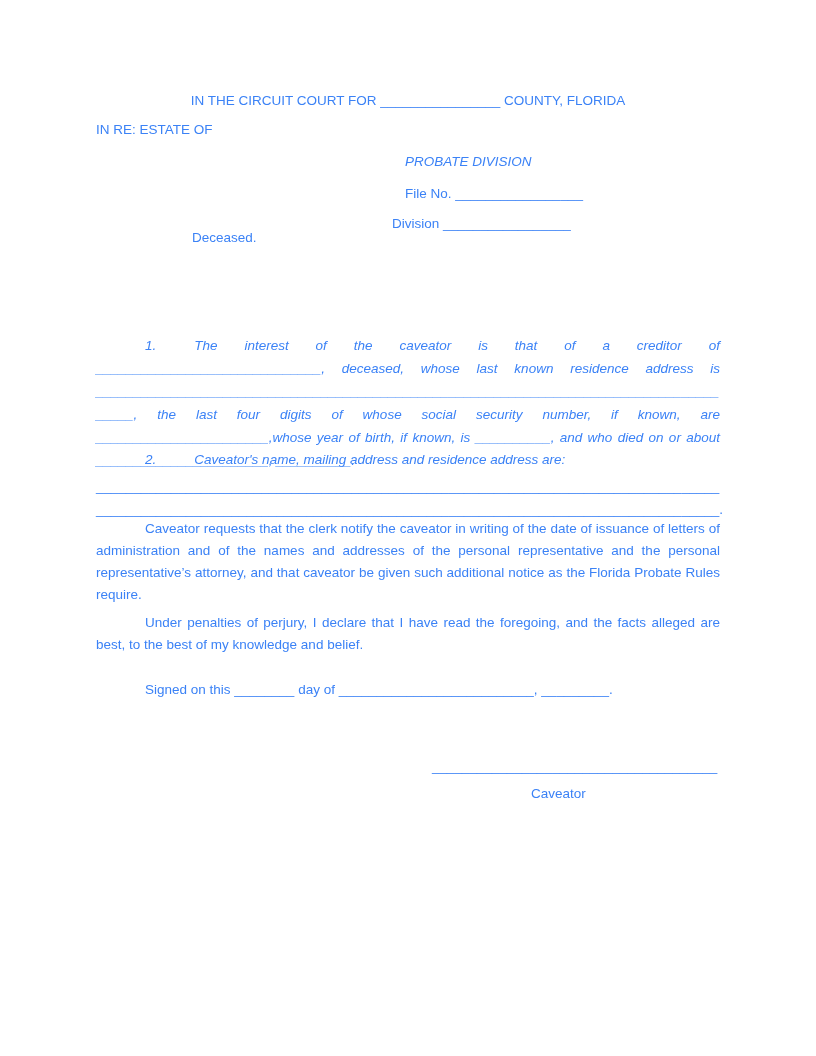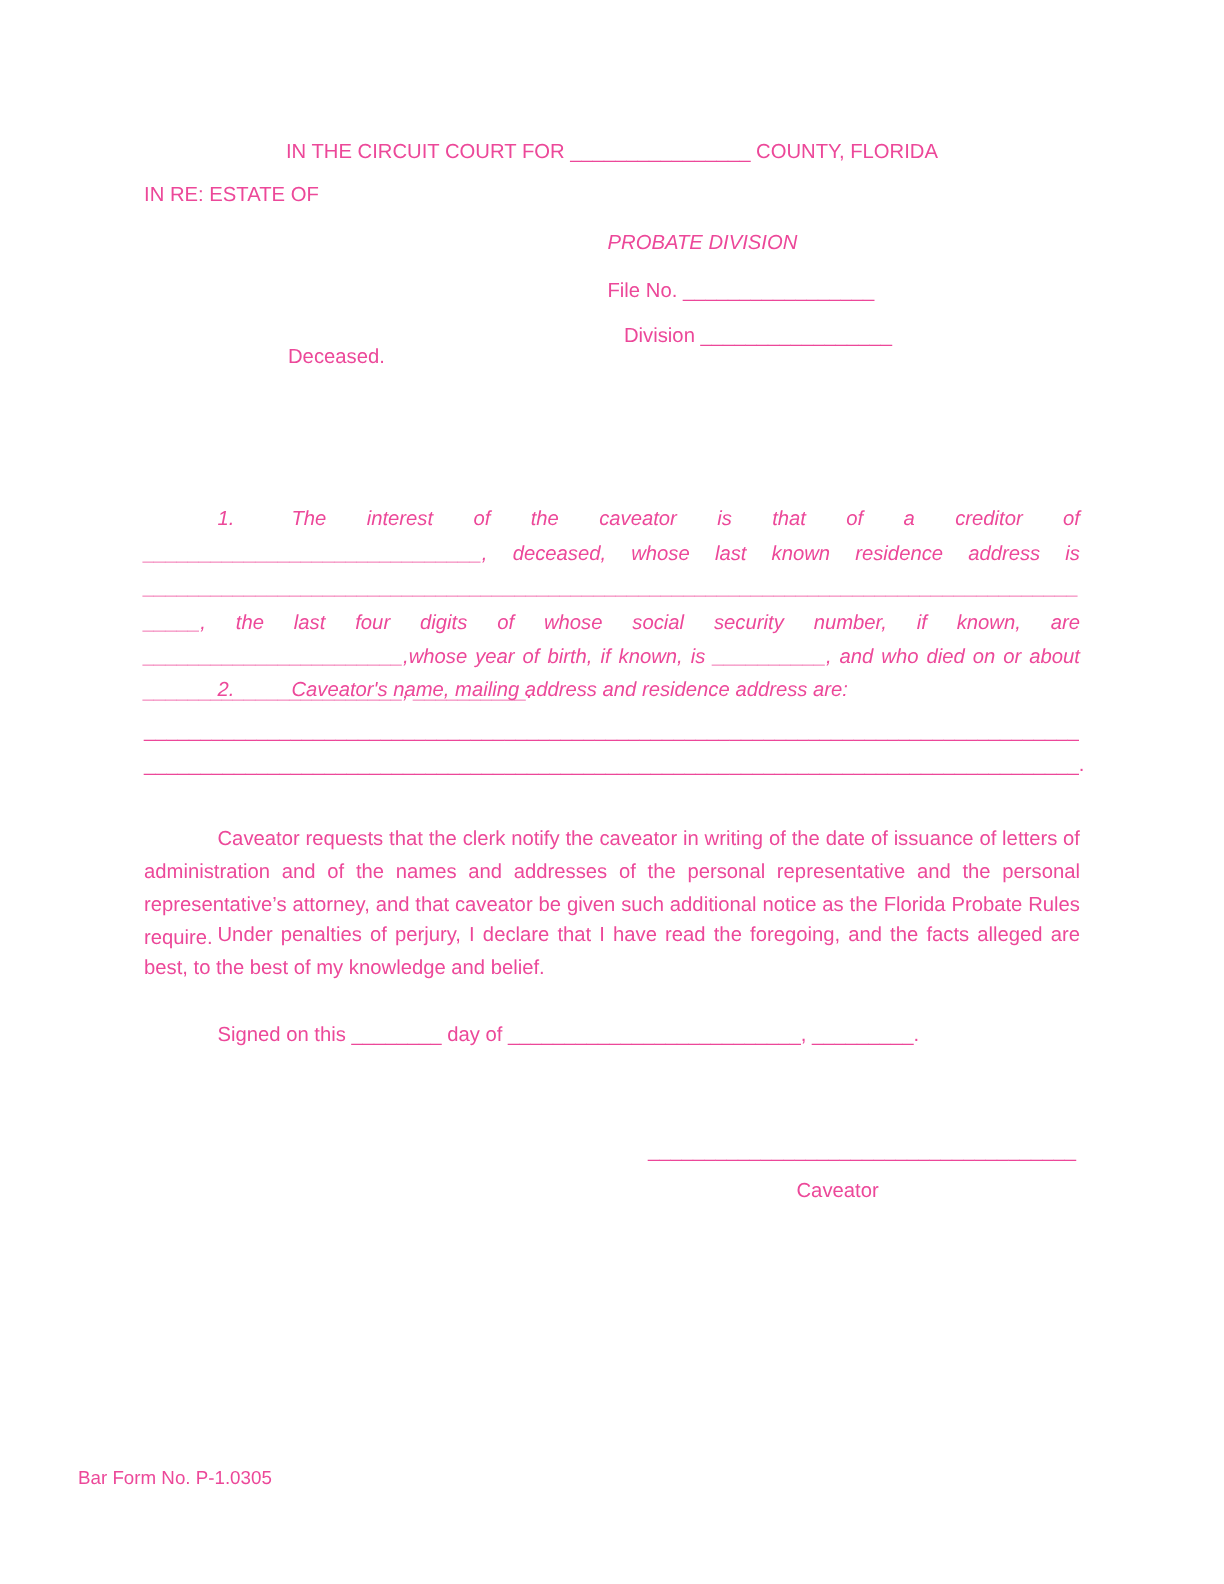--- a/index.html
+++ b/index.html
@@ -4,21 +4,21 @@
 <style>
   * { box-sizing: border-box; }
   html, body { margin: 0; padding: 0; background: #ffffff; }
   .page {
     position: relative;
     width: 816px;
     height: 1056px;
     background: #ffffff;
     font-family: "Liberation Sans", sans-serif;
     font-size: 13.5px;
-    color: #ec4899;
+    color: #3b82f6;
     overflow: hidden;
     padding-left: 16px;
   }
   .abs { position: absolute; }
   .center { left: 0; width: 816px; text-align: center; }
   .line { line-height: 16px; white-space: nowrap; }
   .par {
     width: 624px;
     text-align: justify;
     line-height: 23px;
@@ -43,42 +43,41 @@
 <div class="page">
 
   <div class="abs center line" style="top:93px;">IN THE CIRCUIT COURT FOR ________________ COUNTY, FLORIDA</div>
 
   <div class="abs line" style="left:96px; top:122px;">IN RE: ESTATE OF</div>
 
   <div class="abs line" style="left:405px; top:154px;font-style:italic;">PROBATE DIVISION</div>
 
   <div class="abs line" style="left:405px; top:186px;">File No. _________________</div>
 
-  <div class="abs line" style="left:416px; top:216px;text-align:right;">Division _________________</div>
+  <div class="abs line" style="left:392px; top:216px;text-align:right;">Division _________________</div>
 
   <div class="abs line" style="left:192px; top:230px;">Deceased.</div>
 
   <div class="abs center title-block" style="top:277px;">
   </div>
 
   <div class="abs par" style="left:96px; top:334px;"><span class="tab-half"></span><span>1.</span><span class="tab-gap"></span><span>The interest of the caveator is that of a creditor of  ______________________________, deceased, whose last known residence address is ________________________________________________________________________________________, the last four digits of whose social security number, if known, are _______________________,whose year of birth, if known, is __________, and who died on or about _______________________, __________.</span></div>
 
   <div class="abs par" style="left:96px; top:448px;"><span class="tab-half"></span><span>2.</span><span class="tab-gap"></span><span>Caveator's name, mailing address and residence address are:</span></div>
 
   <div class="abs line" style="left:96px; top:479px;">___________________________________________________________________________________</div>
 
   <div class="abs line" style="left:96px; top:502px;">___________________________________________________________________________________.</div>
 
-  <div class="abs par-tight" style="left:96px; top:518px;margin-top:30px;">Caveator requests that the clerk notify the caveator in writing of the date of issuance of letters of administration and of the names and addresses of the personal representative and the personal representative’s attorney, and that caveator be given such additional notice as the Florida Probate Rules require.</div>
+  <div class="abs par-tight" style="left:96px; top:518px;">Caveator requests that the clerk notify the caveator in writing of the date of issuance of letters of administration and of the names and addresses of the personal representative and the personal representative’s attorney, and that caveator be given such additional notice as the Florida Probate Rules require.</div>
 
   <div class="abs par-tight" style="left:96px; top:612px;">Under penalties of perjury, I declare that I have read the foregoing, and the facts alleged are best, to the best of my knowledge and belief.</div>
 
   <div class="abs line" style="left:432px; top:759px;">______________________________________</div>
 
   <div class="abs line" style="left:145px; top:682px;">Signed on this ________ day of __________________________, _________.</div>
 
   <div class="abs line" style="left:531px; top:786px;">Caveator</div>
 
   <div class="abs footer" style="left:52px; top:978px;">
-    <div>Bar Form No. P-1.0305</div>
   </div>
 
 </div>
 
 </body></html>

